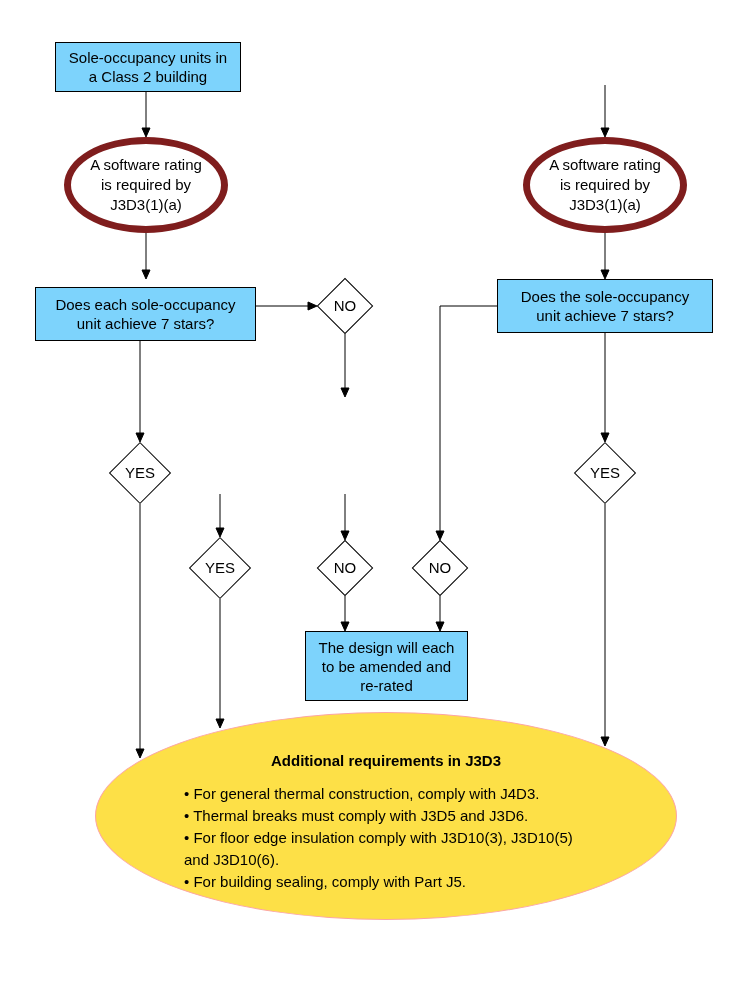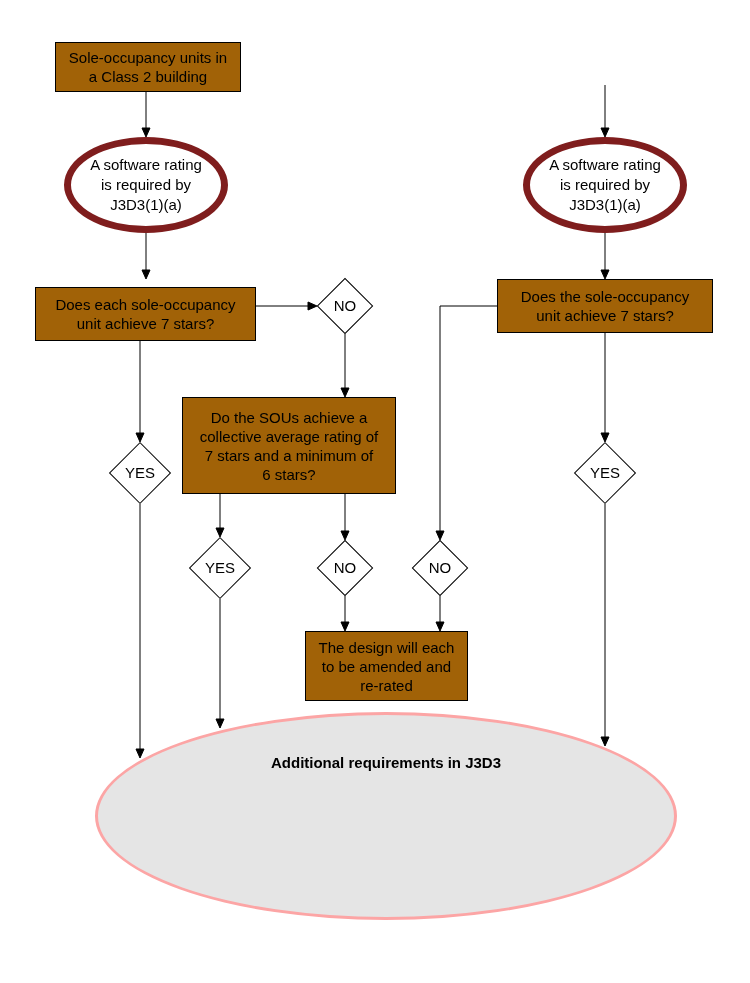--- a/index.html
+++ b/index.html
@@ -15,21 +15,21 @@
   }
   svg.connectors {
     position: absolute;
     left: 0; top: 0;
     width: 750px; height: 983px;
   }
   .rect-node {
     position: absolute;
     box-sizing: border-box;
     border: 1px solid #000;
-    background: #a16207;
+    background: #7dd3fc;
     display: flex;
     align-items: center;
     justify-content: center;
     text-align: center;
     white-space: pre-line;
     line-height: 19px;
   }
   .ellipse-node {
     position: absolute;
     box-sizing: border-box;
@@ -58,23 +58,23 @@
     box-sizing: border-box;
   }
   .diamond-text {
     position: relative;
     z-index: 1;
     line-height: 16px;
   }
   .big-ellipse {
     position: absolute;
     box-sizing: border-box;
-    border: 3px solid #fca5a5;
+    border: 1px solid #fca5a5;
     border-radius: 50%;
-    background: #e5e5e5;
+    background: #fde047;
     padding-top: 38px;
   }
   .big-ellipse-title {
     text-align: center;
     font-weight: bold;
     line-height: 20px;
   }
   .big-ellipse-items {
     margin: 12px 0 0 88px;
     width: 450px;
@@ -166,24 +166,20 @@
   <div class="ellipse-node" style="left:523px; top:137px; width:164px; height:96px;">A software rating
 is required by
 J3D3(1)(a)</div>
 
   <div class="rect-node" style="left:35px; top:279px; width:221px; height:54px;margin-top:8px;">Does each sole-occupancy
 unit achieve 7 stars?</div>
 
   <div class="rect-node" style="left:497px; top:279px; width:216px; height:54px;">Does the sole-occupancy
 unit achieve 7 stars?</div>
 
-  <div class="rect-node" style="left:182px; top:397px; width:214px; height:97px;">Do the SOUs achieve a
-collective average rating of
-7 stars and a minimum of
-6 stars?</div>
 
   <div class="diamond-wrap" style="left:317px; top:278px; width:56px; height:56px;">
     <div class="diamond-shape" style="width:40px; height:40px;"></div>
     <span class="diamond-text">NO</span>
   </div>
 
   <div class="diamond-wrap" style="left:109px; top:442px; width:62px; height:62px;">
     <div class="diamond-shape" style="width:44px; height:44px;"></div>
     <span class="diamond-text">YES</span>
   </div>
@@ -207,15 +203,20 @@
     <div class="diamond-shape" style="width:44px; height:44px;"></div>
     <span class="diamond-text">YES</span>
   </div>
 
   <div class="rect-node" style="left:305px; top:631px; width:163px; height:70px;">The design will each
 to be amended and
 re-rated</div>
 
   <div class="big-ellipse" style="left:95px; top:712px; width:582px; height:208px;">
     <div class="big-ellipse-title">Additional requirements in J3D3</div>
+    <div class="big-ellipse-items">• For general thermal construction, comply with J4D3.
+• Thermal breaks must comply with J3D5 and J3D6.
+• For floor edge insulation comply with J3D10(3), J3D10(5)
+and J3D10(6).
+• For building sealing, comply with Part J5.</div>
   </div>
 
 </div>
 
 </body></html>

